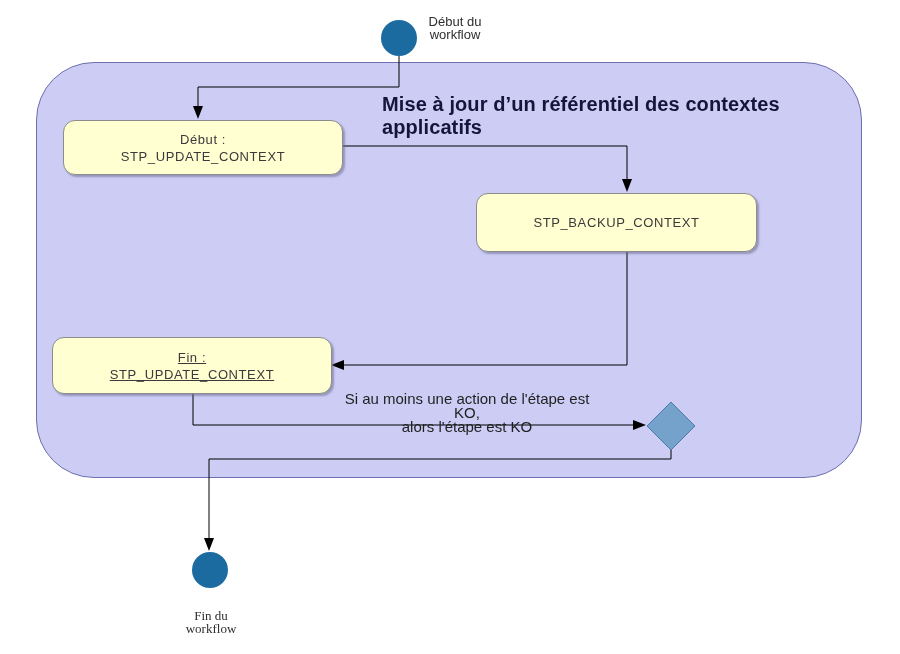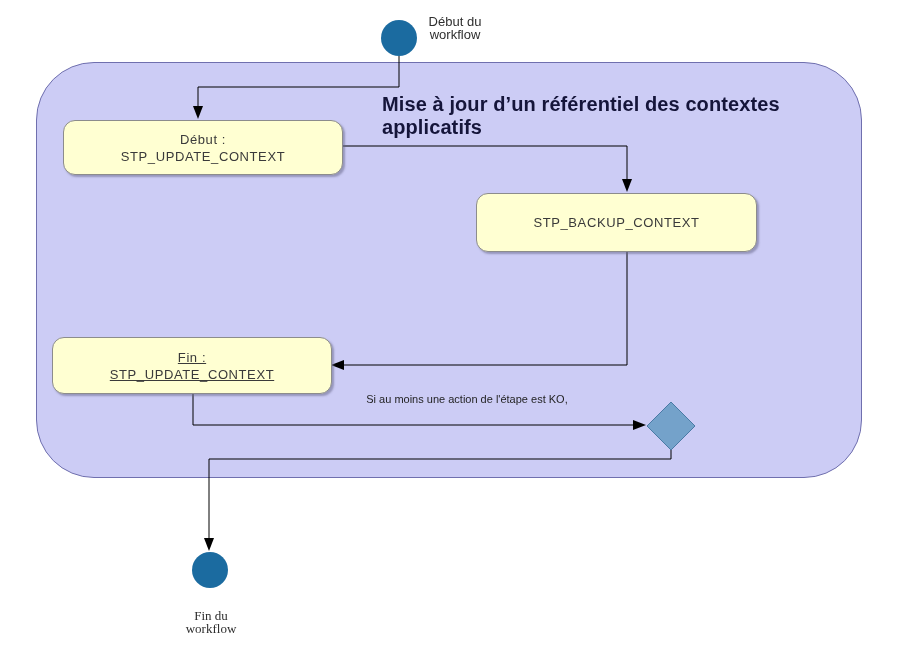--- a/index.html
+++ b/index.html
@@ -40,21 +40,21 @@
   .end-circle{left:192px;top:552px;}
   .node-label{
     text-align:center;font-size:13px;color:#2e2e2e;line-height:13px;z-index:3;
   }
   .start-label{left:407px;top:15px;width:96px;}
   .end-label{left:161px;top:609px;width:100px;font-family:Liberation Serif, serif;}
   .node-label span{display:block;}
   
   .annotation{
     left:341px;top:392px;width:252px;text-align:center;
-    font-size:11px;color:#1f1f1f;line-height:14px;z-index:3;
+    font-size:15px;color:#1f1f1f;line-height:14px;z-index:3;
   }
   .annotation span{display:block;}
 </style>
 </head>
 <body>
 
 <div class="abs frame"></div>
 
 <svg class="abs connectors" width="900" height="654" viewBox="0 0 900 654">
   <g stroke="#000000" stroke-width="1" fill="none">
@@ -91,19 +91,20 @@
   <span>STP_BACKUP_CONTEXT</span>
 </div>
 
 <div class="abs activity activity-3">
   <span>Fin :</span>
   <span>STP_UPDATE_CONTEXT</span>
 </div>
 
 <div class="abs annotation">
   <span>Si au moins une action de l'étape est KO,</span>
+  <span>alors l'étape est KO</span>
 </div>
 
 <div class="abs terminal end-circle"></div>
 <div class="abs node-label end-label">
   <span>Fin du</span>
   <span>workflow</span>
 </div>
 
 </body></html>

